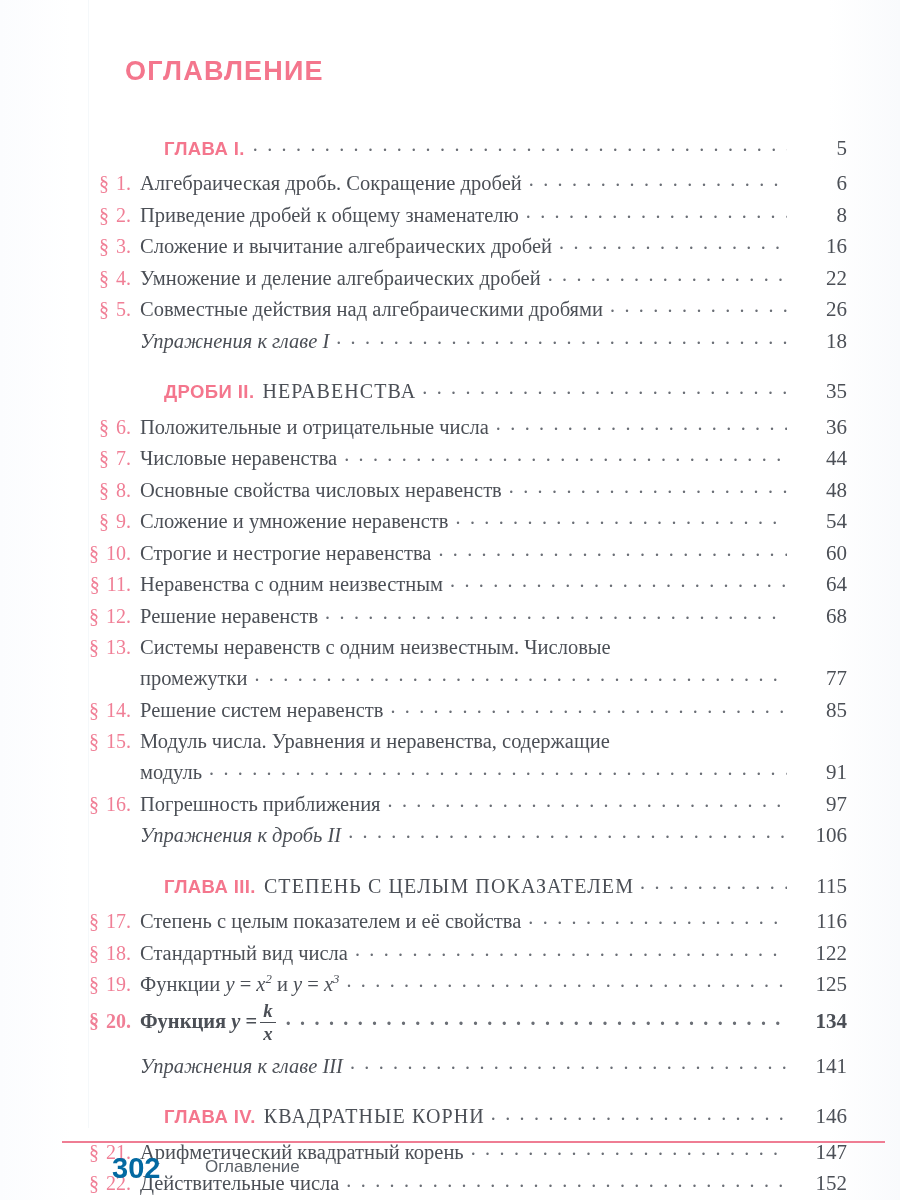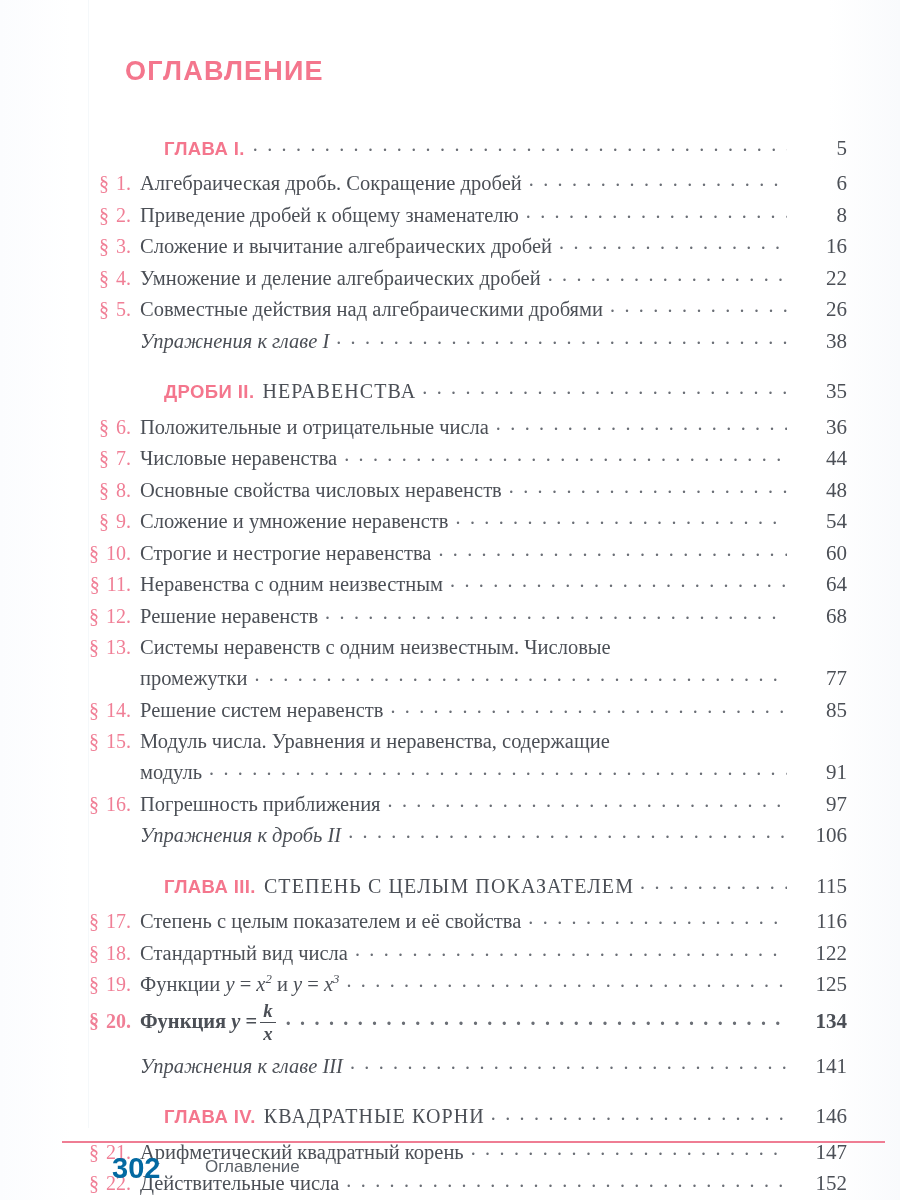--- a/index.html
+++ b/index.html
@@ -201,21 +201,21 @@
         <span class="sec"><span class="sym">§</span>5.</span>
         <span class="title">Совместные действия над алгебраическими дробями</span>
         <span class="leader"></span>
         <span class="pg">26</span>
       </div>
       <div style="height: 7px;"></div>
       <div class="row">
         <span class="sec"></span>
         <span class="title italic">Упражнения к главе I</span>
         <span class="leader"></span>
-        <span class="pg">38</span>
+        <span class="pg">18</span>
       </div>
       <div style="height: 26px;"></div>
       <div class="row chapter">
         <span class="chap-label">ДРОБИ II.</span>
         <span class="chap-title">НЕРАВЕНСТВА</span>
         <span class="leader"></span>
         <span class="pg">35</span>
       </div>
       <div style="height: 7px;"></div>
       <div class="row">

